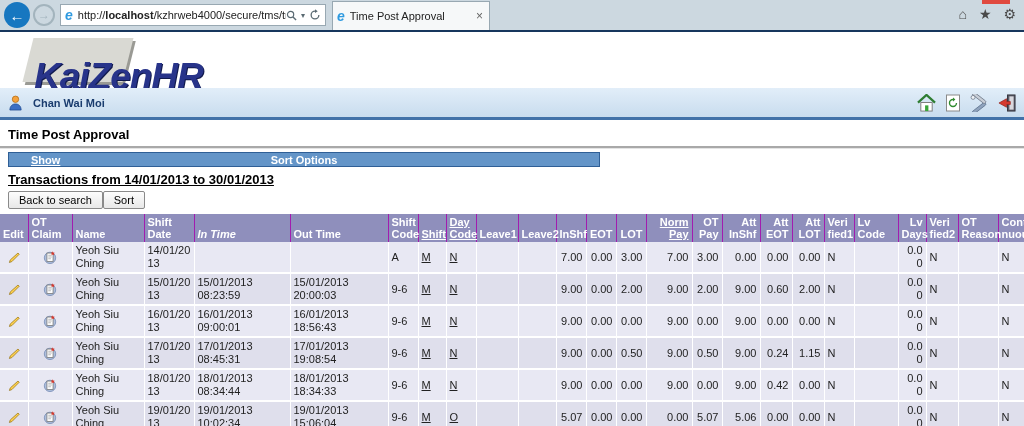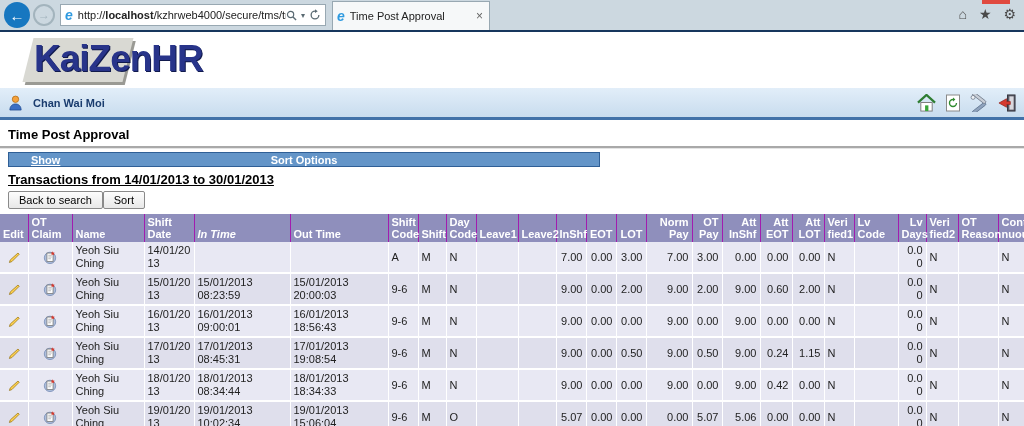--- a/index.html
+++ b/index.html
@@ -26,21 +26,21 @@
   .tab-title { white-space:nowrap; overflow:hidden; }
   .tab-close { margin-left:auto; margin-right:6px; color:#666; font-size:12px; cursor:pointer; }
   .chrome-right { position:absolute; right:8px; top:7px; display:flex; gap:12px; color:#4a4a4a; font-size:14px; line-height:14px; }
   .chrome-right span { cursor:pointer; }
   .chrome-bottom-line { width:1024px; height:2px; background:#17365d; }
 
   
   .logo-area { position:relative; height:56px; }
   .logo-slab { position:absolute; left:28px; top:6px; width:100px; height:44px; background:#d9d9d3;
     transform:skewX(-14deg); box-shadow:3px 3px 0 #9a9a94; }
-  .logo-text { position:absolute; left:34px; top:6px; font-size:37px; font-weight:bold; 
+  .logo-text { position:absolute; left:34px; top:24px; font-size:37px; font-weight:bold; font-style:italic;
     color:#28348a; letter-spacing:-1px; text-shadow:1px 1px 0 #111a4d; }
   .user-bar { position:relative; height:32px; background:linear-gradient(#e2eef9,#c8dcee);
     border-bottom:3px solid #4272a8; display:flex; align-items:center; }
   .person-icon { margin:0 10px 0 8px; }
   .username { font-size:11px; font-weight:bold; color:#1a3c6e; }
   .userbar-icons { margin-left:auto; margin-right:8px; display:flex; gap:9px; align-items:center; }
   .userbar-icons svg { display:block; cursor:pointer; }
 
   
   .page-title { font-size:13px; font-weight:bold; color:#000; margin:7px 0 4px 8px; }
@@ -59,21 +59,21 @@
   
   table.trans { width:1024px; table-layout:fixed; border-collapse:collapse; font-size:11px; }
   .trans th { background:#8f8fbc; color:#fff; font-weight:bold; vertical-align:bottom;
     padding:2px 3px; border-right:1px solid #a21caf; text-align:left; line-height:12px; }
   .trans td { padding:2px 3px; vertical-align:middle; color:#222; border-right:1px solid #fff;
     border-bottom:2px solid #fff; line-height:13px; word-wrap:break-word; }
   .trans tbody tr:nth-child(odd) td { background:#e8e8f3; }
   .trans tbody tr:nth-child(even) td { background:#dfdfec; }
   .trans tbody tr { height:19px; }
   .al-right { text-align:right !important; }
-  .al-center { text-align:left; }
+  .al-center { text-align:left;text-decoration:underline; }
   .al-left { text-align:left !important; }
   .icon-cell svg { display:block; margin:0 auto; cursor:pointer; }
 </style>
 </head>
 <body>
 
 <div class="chrome">
   <div class="win-close-strip"></div>
   <div class="nav-btn back-btn">←</div>
   <div class="nav-btn fwd-btn">→</div>
@@ -168,21 +168,21 @@
         <th class="al-left" style="width: 96px; font-style: italic;">In Time</th>
         <th class="al-left" style="width: 98px;">Out Time</th>
         <th class="al-left" style="width: 30px;">Shift Code</th>
         <th class="al-center" style="width: 28px;">Shift</th>
         <th class="al-center" style="width: 30px;">Day Code</th>
         <th class="al-left" style="width: 42px;">Leave1</th>
         <th class="al-left" style="width: 38px;">Leave2</th>
         <th class="al-right" style="width: 30px;">InShf</th>
         <th class="al-right" style="width: 30px;">EOT</th>
         <th class="al-right" style="width: 30px;">LOT</th>
-        <th class="al-right" style="width: 46px;">Norm Pay</th>
+        <th class="al-right" style="width: 46px; text-decoration: underline;">Norm Pay</th>
         <th class="al-right" style="width: 30px;">OT Pay</th>
         <th class="al-right" style="width: 38px;">Att InShf</th>
         <th class="al-right" style="width: 32px; margin-top: 12px;">Att EOT</th>
         <th class="al-right" style="width: 32px;">Att LOT</th>
         <th class="al-left" style="width: 30px;">Veri fied1</th>
         <th class="al-left" style="width: 44px;">Lv Code</th>
         <th class="al-right" style="width: 28px;">Lv Days</th>
         <th class="al-left" style="width: 32px;">Veri fied2</th>
         <th class="al-left" style="width: 40px;">OT Reason</th>
         <th class="al-left" style="width: 40px;">Conti nuous</th>

